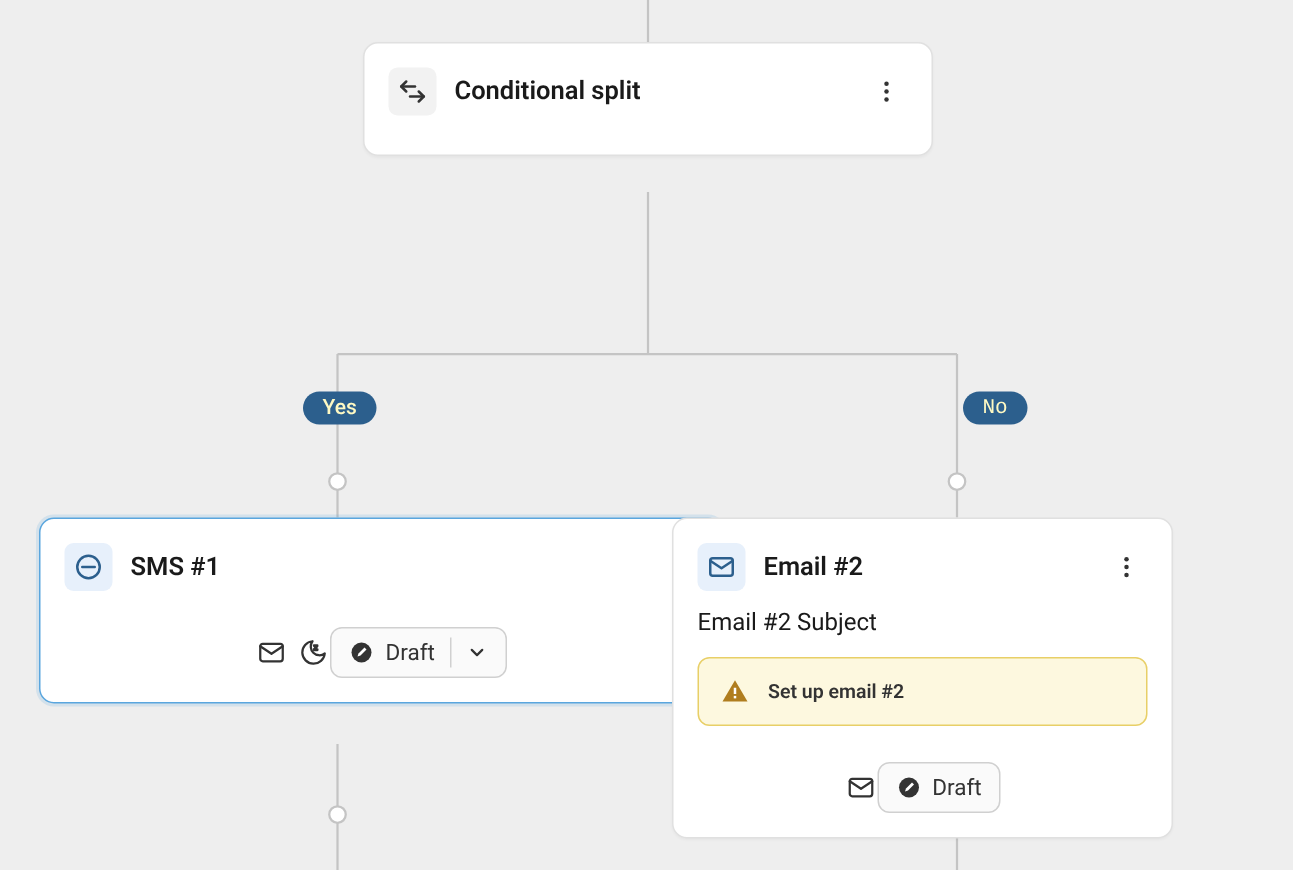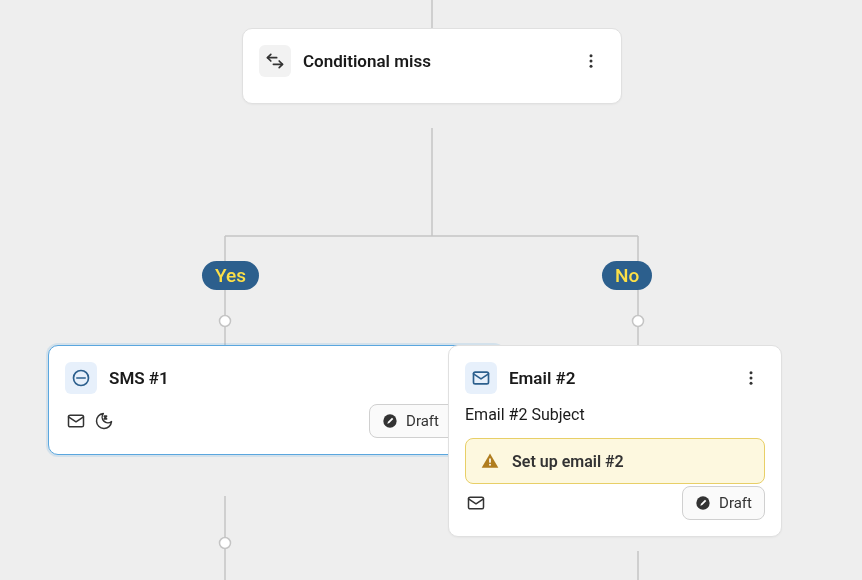--- a/index.html
+++ b/index.html
@@ -62,32 +62,32 @@
       font-size: 16px;
       color: #1a1a1a;
       line-height: 1.4;
       white-space: nowrap;
       overflow: hidden;
       text-overflow: ellipsis;
     }
     .branch-label {
       position: absolute;
       background: #2c5f8d;
-      color: #fde047;
-      font-size: 19px;
+      color: #fef9c3;
+      font-size: 14px;
       font-weight: 500;
       padding: 3px 13px;
       border-radius: 999px;
       text-align: center;
     }
     .node-footer {
       display: flex;
       align-items: center;
-      justify-content: space-between;
-      margin-top: 2px;
+      justify-content: center;
+      margin-top: 24px;
     }
     .footer-icons {
       display: flex;
       gap: 6px;
     }
     .small-icon {
       width: 22px; height: 22px;
       display: flex;
       align-items: center;
       justify-content: center;
@@ -114,21 +114,21 @@
       background: #fdf8df;
       border: 1px solid #e8cf67;
       border-radius: 8px;
       padding: 12px 14px;
       margin-top: 12px;
       display: flex;
       align-items: center;
       gap: 12px;
     }
     .warning-text {
-      font-size: 16px;
+      font-size: 13px;
       font-weight: 600;
       color: #333;
     }
     .port {
       fill: #ffffff;
       stroke: #c4c4c4;
       stroke-width: 1.5;
     }
   </style>
 </head>
@@ -158,35 +158,35 @@
 <div class="node" style="left:242px; top:28px; width:380px;">
   <div class="node-header">
     <div class="node-icon-wrap gray">
       <svg width="20" height="20" viewBox="0 0 24 24" fill="none" stroke="#333" stroke-width="2" stroke-linecap="round" stroke-linejoin="round">
         <path d="M7 4L3 8l4 4"></path>
         <path d="M3 8h11"></path>
         <path d="M17 20l4-4-4-4"></path>
         <path d="M21 16H10"></path>
       </svg>
     </div>
-    <div class="node-title">Conditional miss</div>
+    <div class="node-title">Conditional split</div>
     <div class="more-btn">
       <svg width="18" height="18" viewBox="0 0 24 24" fill="#333">
         <circle cx="12" cy="5" r="2"></circle>
           <circle cx="12" cy="12" r="2"></circle>
           <circle cx="12" cy="19" r="2"></circle>
       </svg>
     </div>
   </div>
 </div>
 
 <div class="branch-label" style="left:202px; top:261px;">Yes</div>
-<div class="branch-label" style="left:602px; top:261px;">No</div>
-
-<div class="node selected" style="left:48px; top:345px; width:456px;">
+<div class="branch-label" style="left:642px; top:261px;font-family:Liberation Mono, monospace;">No</div>
+
+<div class="node selected" style="left:26px; top:345px; width:456px;">
   <div class="node-header">
     <div class="node-icon-wrap blue">
       <svg width="20" height="20" viewBox="0 0 24 24" fill="none" stroke="#2c5f8d" stroke-width="2" stroke-linecap="round" stroke-linejoin="round">
         <circle cx="12" cy="12" r="9"></circle>
         <line x1="7" y1="12" x2="17" y2="12"></line>
       </svg>
     </div>
     <div class="node-title">SMS #1</div>
     <div class="more-btn">
       <svg width="18" height="18" viewBox="0 0 24 24" fill="#333">

